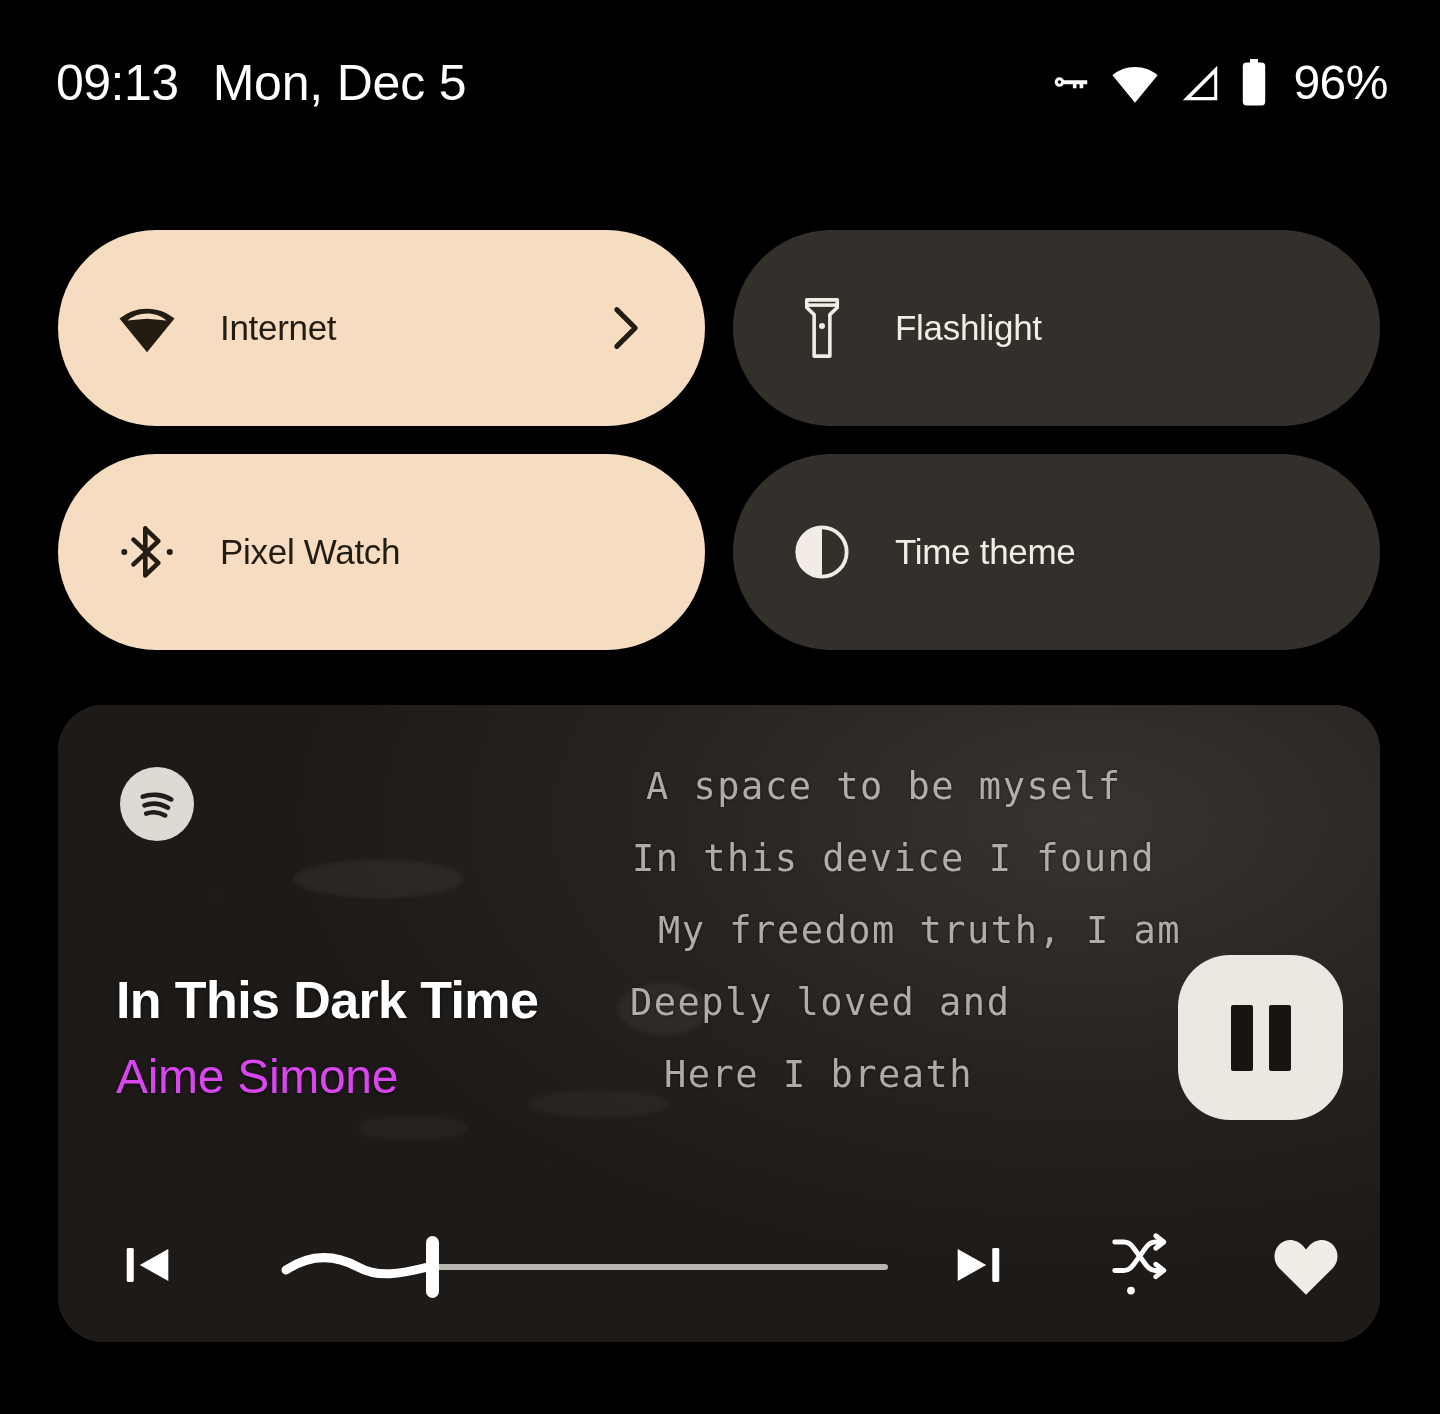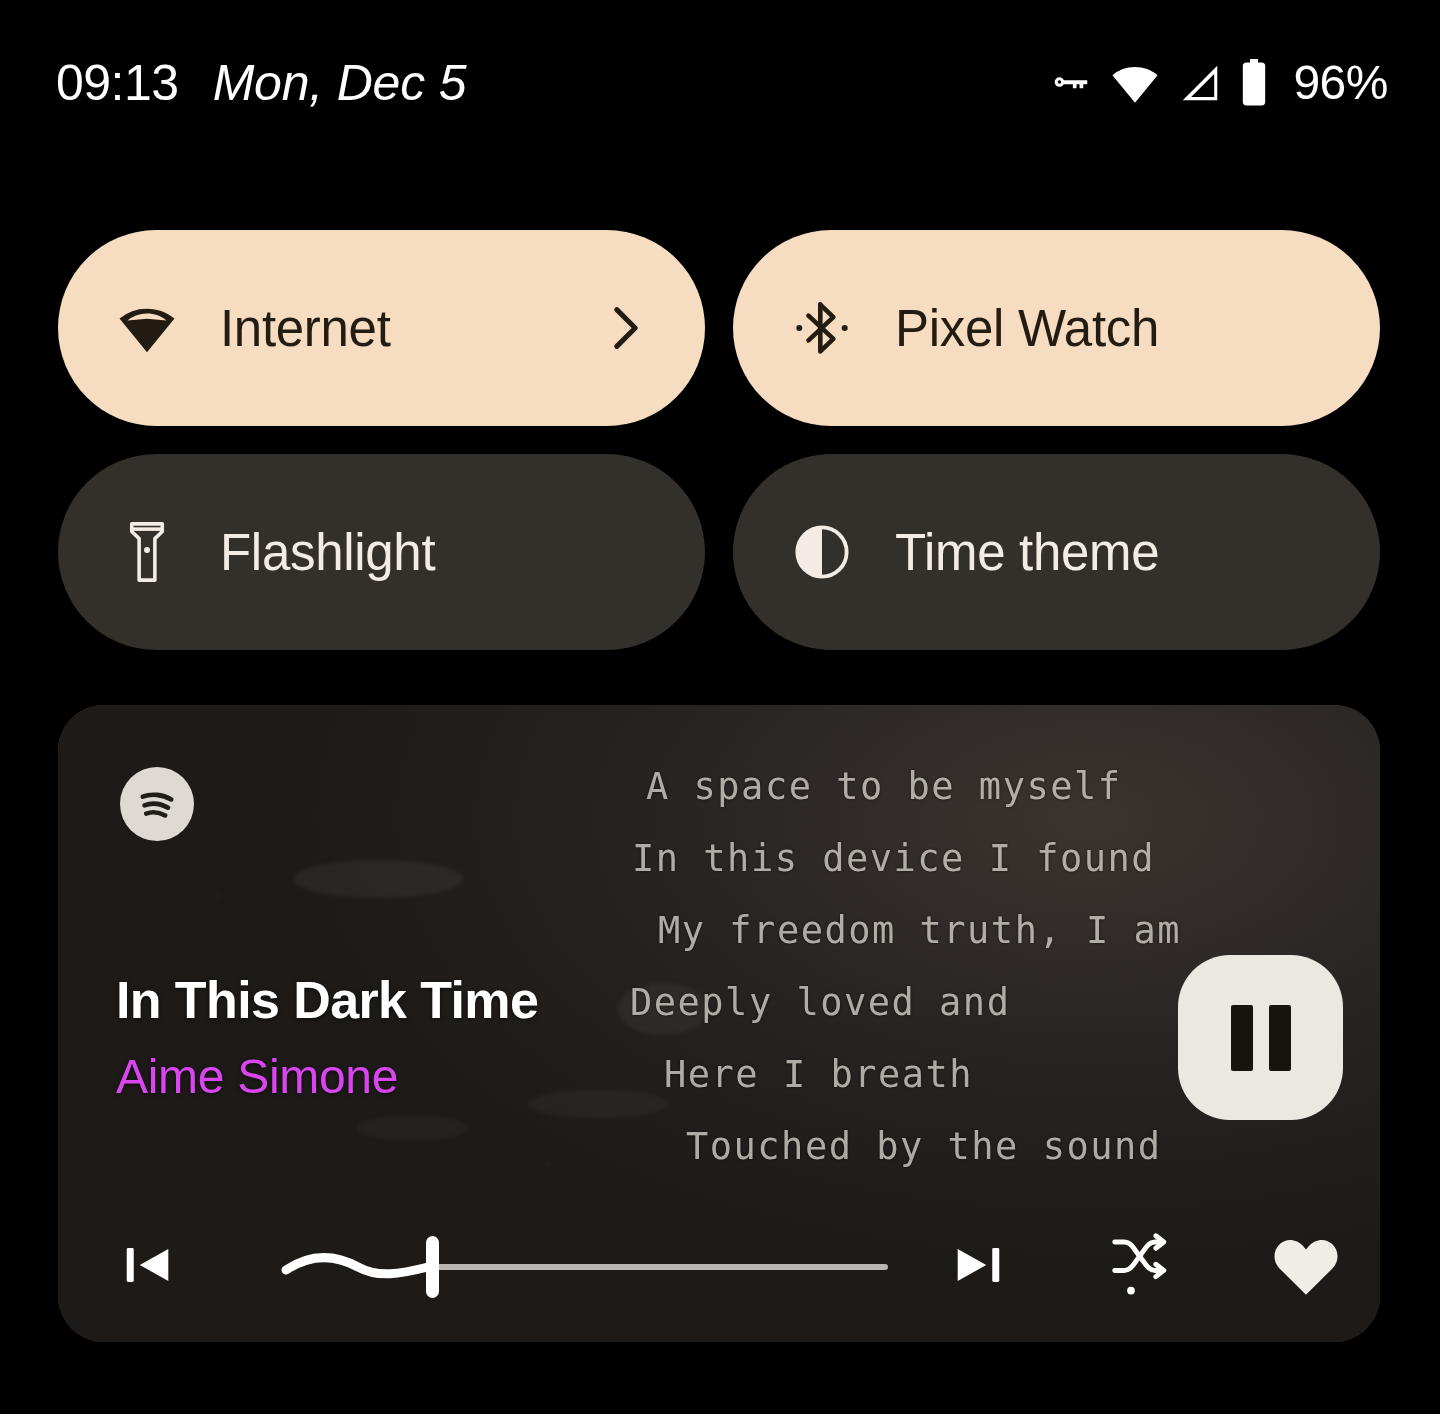--- a/index.html
+++ b/index.html
@@ -38,21 +38,20 @@
     font-weight: 500;
     letter-spacing: -0.5px;
     line-height: 1;
   }
   .status-date {
     color: #ffffff;
     font-size: 50px;
     font-weight: 400;
     letter-spacing: -0.2px;
     line-height: 1;
-    font-style: italic;
   }
   .status-right {
     display: flex;
     align-items: center;
     gap: 16px;
   }
   .status-right svg { display: block; }
   .battery-pct {
     color: #ffffff;
     font-size: 48px;
@@ -92,21 +91,21 @@
   .tile-icon {
     flex: 0 0 auto;
     width: 62px;
     height: 62px;
     display: flex;
     align-items: center;
     justify-content: center;
   }
   .tile-icon svg { display: block; }
   .tile-label {
-    font-size: 51px;
+    font-size: 35px;
     font-weight: 500;
     letter-spacing: -0.3px;
     white-space: nowrap;
   }
   .tile.active .tile-label { color: #231c12; }
   .tile.inactive .tile-label { color: #f3ece5; }
   .tile-chevron {
     position: absolute;
     right: 62px;
     top: 50%;
@@ -360,45 +359,45 @@
       </svg>
     </span>
     <span class="tile-label">Internet</span>
     <span class="tile-chevron">
       <svg width="34" height="46" viewBox="0 0 12 20" fill="none" stroke="#231c12" stroke-width="2.2" stroke-linecap="round" stroke-linejoin="round">
         <path d="M2 2l8 8-8 8"></path>
       </svg>
     </span>
   </div>
 
+  <div class="tile inactive">
+    <span class="tile-icon">
+      <svg width="40" height="62" viewBox="0 0 16 26" fill="none" stroke="#f3ece5" stroke-width="1.5" stroke-linejoin="round">
+        <path d="M1.6 1.2h12.8v3.2l-3.1 3v17.4H4.7V7.4l-3.1-3z"></path>
+        <path d="M1.8 3.4h12.4"></path>
+        <circle cx="8" cy="12.2" r="1.25" fill="#f3ece5" stroke="none"></circle>
+      </svg>
+    </span>
+    <span class="tile-label">Flashlight</span>
+  </div>
+
   <div class="tile active">
     <span class="tile-icon">
       <svg width="58" height="62" viewBox="0 0 24 24" fill="none" stroke="#231c12" stroke-width="1.9" stroke-linecap="round" stroke-linejoin="round">
         <path d="M11.3 2.3v19.4l5.4-5.2-10.3-9.6"></path>
         <path d="M11.3 2.3 16.7 7.5 6.4 17.1"></path>
         <circle cx="2.6" cy="12" r="1.25" fill="#231c12" stroke="none"></circle>
         <circle cx="21.4" cy="12" r="1.25" fill="#231c12" stroke="none"></circle>
       </svg>
     </span>
     <span class="tile-label">Pixel Watch</span>
   </div>
 
   <div class="tile inactive">
     <span class="tile-icon">
-      <svg width="40" height="62" viewBox="0 0 16 26" fill="none" stroke="#f3ece5" stroke-width="1.5" stroke-linejoin="round">
-        <path d="M1.6 1.2h12.8v3.2l-3.1 3v17.4H4.7V7.4l-3.1-3z"></path>
-        <path d="M1.8 3.4h12.4"></path>
-        <circle cx="8" cy="12.2" r="1.25" fill="#f3ece5" stroke="none"></circle>
-      </svg>
-    </span>
-    <span class="tile-label">Flashlight</span>
-  </div>
-
-  <div class="tile inactive">
-    <span class="tile-icon">
       <svg width="58" height="58" viewBox="0 0 24 24" fill="none">
         <circle cx="12" cy="12" r="10.2" fill="#f3ece5"></circle>
         <path d="M12 1.8a10.2 10.2 0 0 0 0 20.4V1.8z" fill="#f3ece5"></path>
         <path d="M12 1.8v20.4a10.2 10.2 0 0 0 0-20.4z" fill="#332f2b"></path>
         <circle cx="12" cy="12" r="10.2" stroke="#f3ece5" stroke-width="1.6"></circle>
       </svg>
     </span>
     <span class="tile-label">Time theme</span>
   </div>
 </div>
@@ -412,21 +411,20 @@
   <div class="smudge s2"></div>
   <div class="smudge s3"></div>
   <div class="smudge s4"></div>
 
   <div class="lyrics">
     <div class="ly-0">A space to be myself</div>
     <div class="ly-1">In this device I found</div>
     <div class="ly-2">My freedom truth, I am</div>
     <div class="ly-3">Deeply loved and</div>
     <div class="ly-4">Here I breath</div>
-    <div class="ly-5">Touched by the sound</div>
   </div>
 
   <div class="spotify-badge">
     <svg width="52" height="52" viewBox="0 0 24 24" fill="none" stroke="#211d1a" stroke-width="2.1" stroke-linecap="round">
       <path d="M5.4 8.6c3.9-1.5 9.0-1.1 13.2 1.3"></path>
       <path d="M6.2 12.6c3.2-1.2 7.4-.85 10.9 1.1"></path>
       <path d="M7.0 16.4c2.6-.95 6.0-.7 8.8.9"></path>
     </svg>
   </div>
 

